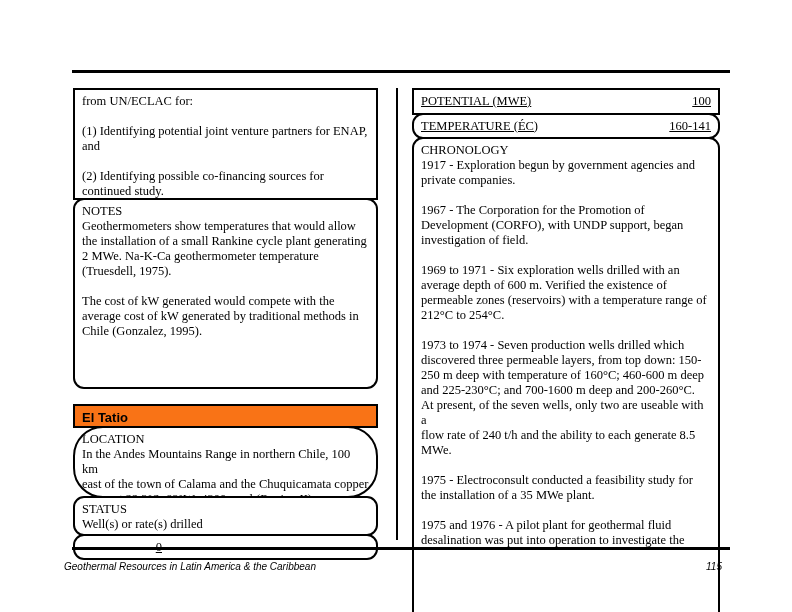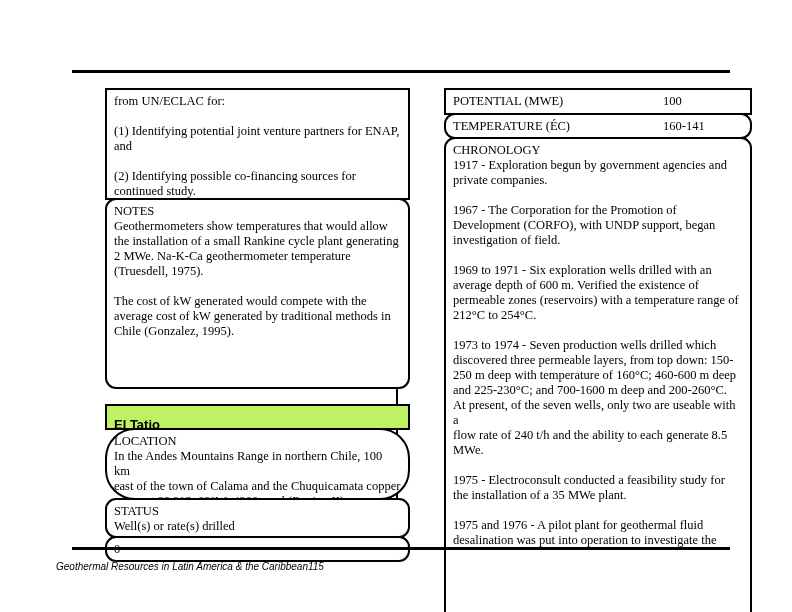--- a/index.html
+++ b/index.html
@@ -10,21 +10,21 @@
     margin:0 auto;
     overflow:hidden;
     font-family:"Liberation Serif", serif;
     color:#000;
   }
   .rule { position:absolute; background:#000; }
   .top-rule    { left:72px; top:70px;  width:658px; height:3px; }
   .bottom-rule { left:72px; top:547px; width:658px; height:3px; }
   .col-divider { left:396px; top:88px; width:2px; height:452px; }
 
-  .col { position:absolute;margin-left:32px; }
+  .col { position:absolute; }
   .left-col  { left:73px;  top:88px; width:305px; }
   .right-col { left:412px; top:88px; width:308px; }
 
   .box {
     box-sizing:border-box;
     border:2px solid #000;
     padding:4px 7px;
     font-size:12.5px;
     line-height:15px;
     white-space:pre-line;
@@ -35,49 +35,51 @@
 
   .kv {
     box-sizing:border-box;
     border:2px solid #000;
     padding:0 7px;
     display:flex;
     align-items:center;
     font-size:12.5px;
     line-height:15px;
     background:#fff;
+    text-decoration:underline;
   }
   .kv-label { flex:1 1 auto; }
-  .kv-value { flex:0 0 80px; text-align:left; }
+  .kv-value { flex:0 0 80px; text-align:right; }
 
   .funding-box   { height:112px; }
   .notes-box     { height:191px; }
   .spacer        { height:15px; }
   .site-header   {
     box-sizing:border-box;
     border:2px solid #000;
     height:24px;
-    background:#bef264;
-    padding:11px 7px;
+    background:#f97316;
+    padding:4px 7px;
     font-family:"Liberation Sans", sans-serif;
     font-weight:bold;
     font-size:13px;
   }
   .location-box  { height:72px; margin-top:-2px;border-radius:30px; }
   .status-box    { height:40px; }
   .installed-row { height:26px; }
 
   .potential-row   { height:27px; }
   .temperature-row { height:26px; }
   .chronology-box  { height:498px; }
 
   .footer {
     position:absolute;
-    left:56px; top:561px; width:658px;
+    left:64px; top:561px; width:658px;
     display:flex;
+    justify-content:space-between;
     font-family:"Liberation Sans", sans-serif;
     font-style:italic;
     font-size:10px;
     color:#000;
   }
 </style>
 </head>
 <body>
 
 <div class="page">

